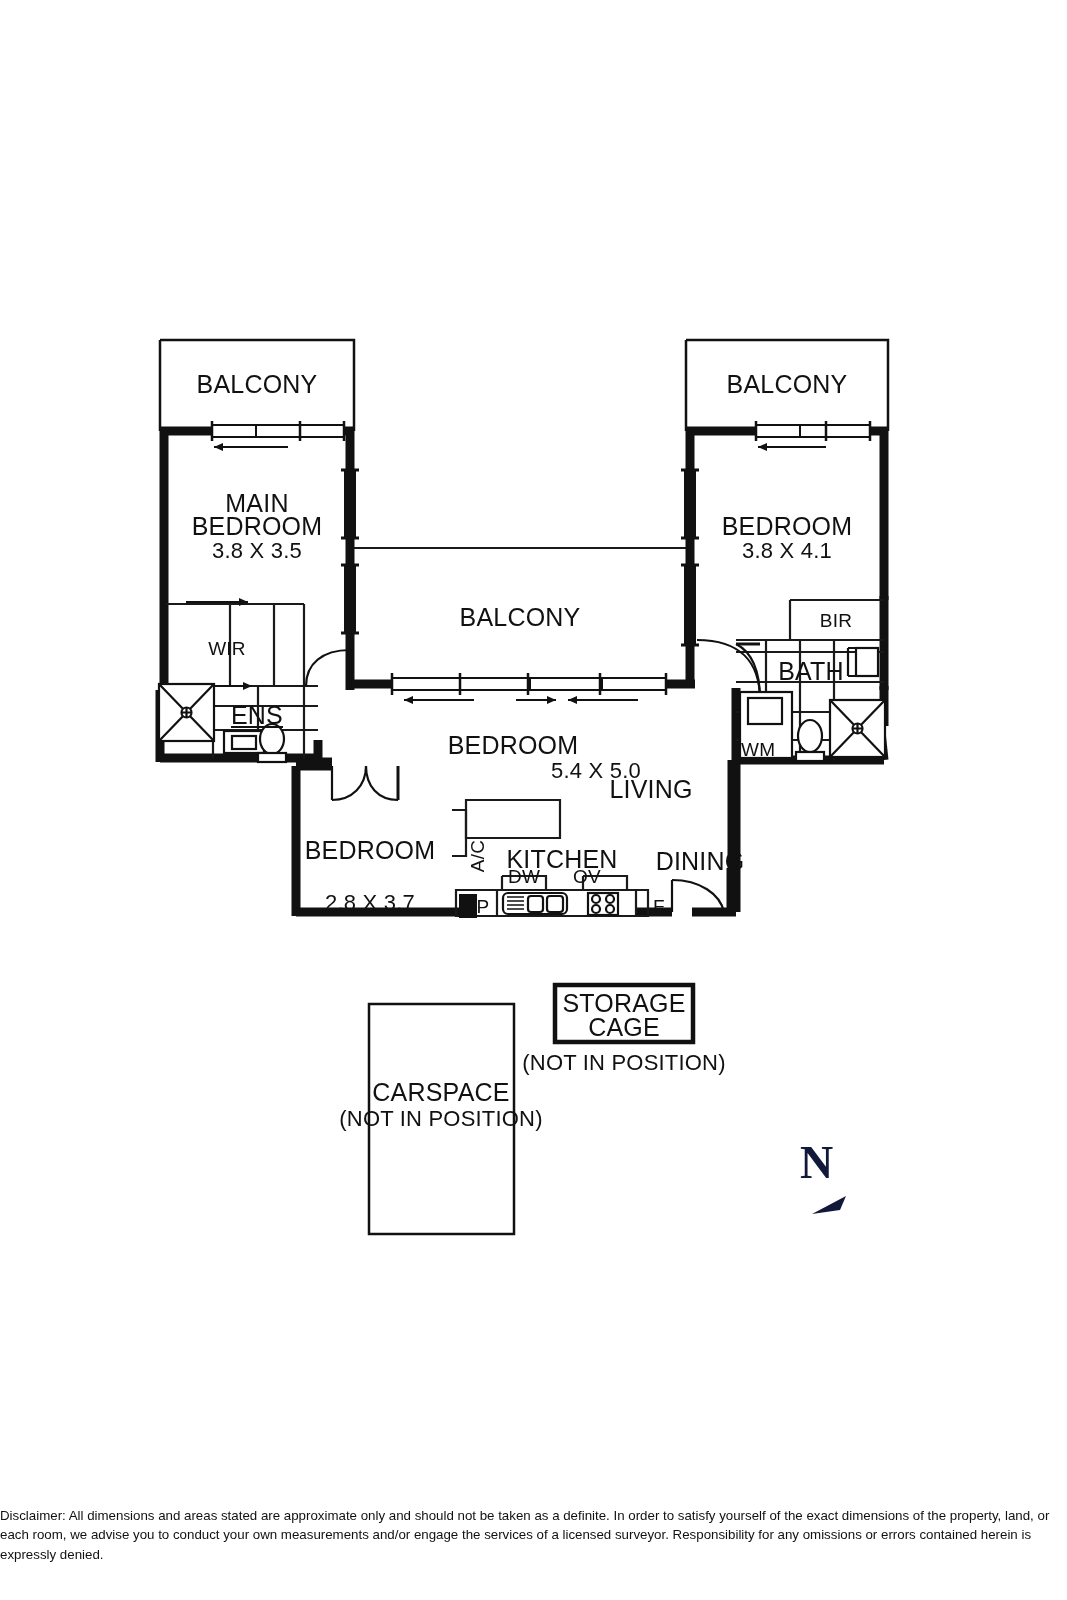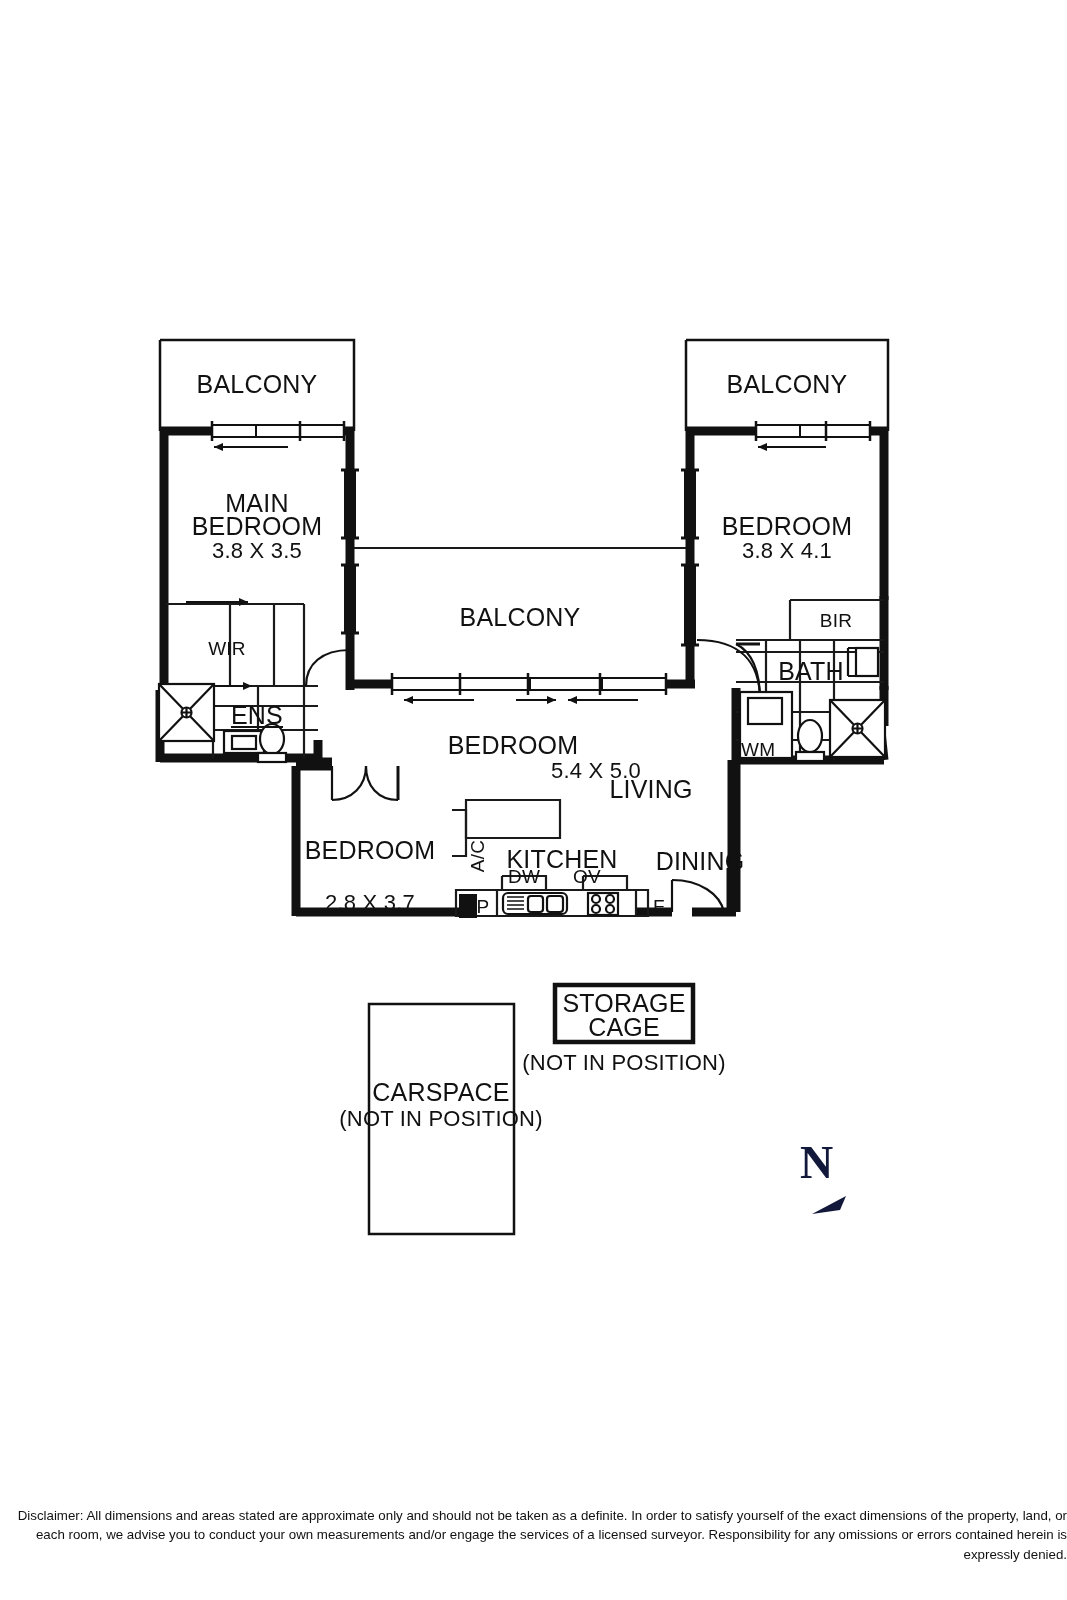--- a/index.html
+++ b/index.html
@@ -6,21 +6,21 @@
   body{width:1067px;height:1600px;position:relative;
        font-family:"Liberation Sans",sans-serif;color:#000;}
   #plan{position:absolute;left:0;top:0;width:1067px;height:1600px;}
   .lbl{position:absolute;white-space:nowrap;font-family:"Liberation Sans",sans-serif;
        color:#111;letter-spacing:.2px;}
   .ctr{transform:translateX(-50%);text-align:center;}
   .big{font-size:25px;text-align:center;}
   .mid{font-size:22px;}
   .sm{font-size:19px;}
   .vert{transform:translateX(-50%) rotate(-90deg);transform-origin:center center;}
-  #disclaimer{position:absolute;left:0;top:1506px;width:1067px;text-align:right;
+  #disclaimer{position:absolute;left:0;top:1506px;width:1067px;text-align:left;
       font-size:13.3px;line-height:1.45;color:#111;font-family:"Liberation Sans",sans-serif;}
   #northN{position:absolute;font-family:"Liberation Serif",serif;font-weight:700;
       font-size:46px;color:#12183a;left:800px;top:1136px;}
 </style>
 </head>
 <body>
 
 <svg id="plan" viewBox="0 0 1067 1600">
   <g fill="none" stroke="#111" stroke-linecap="butt">
 

